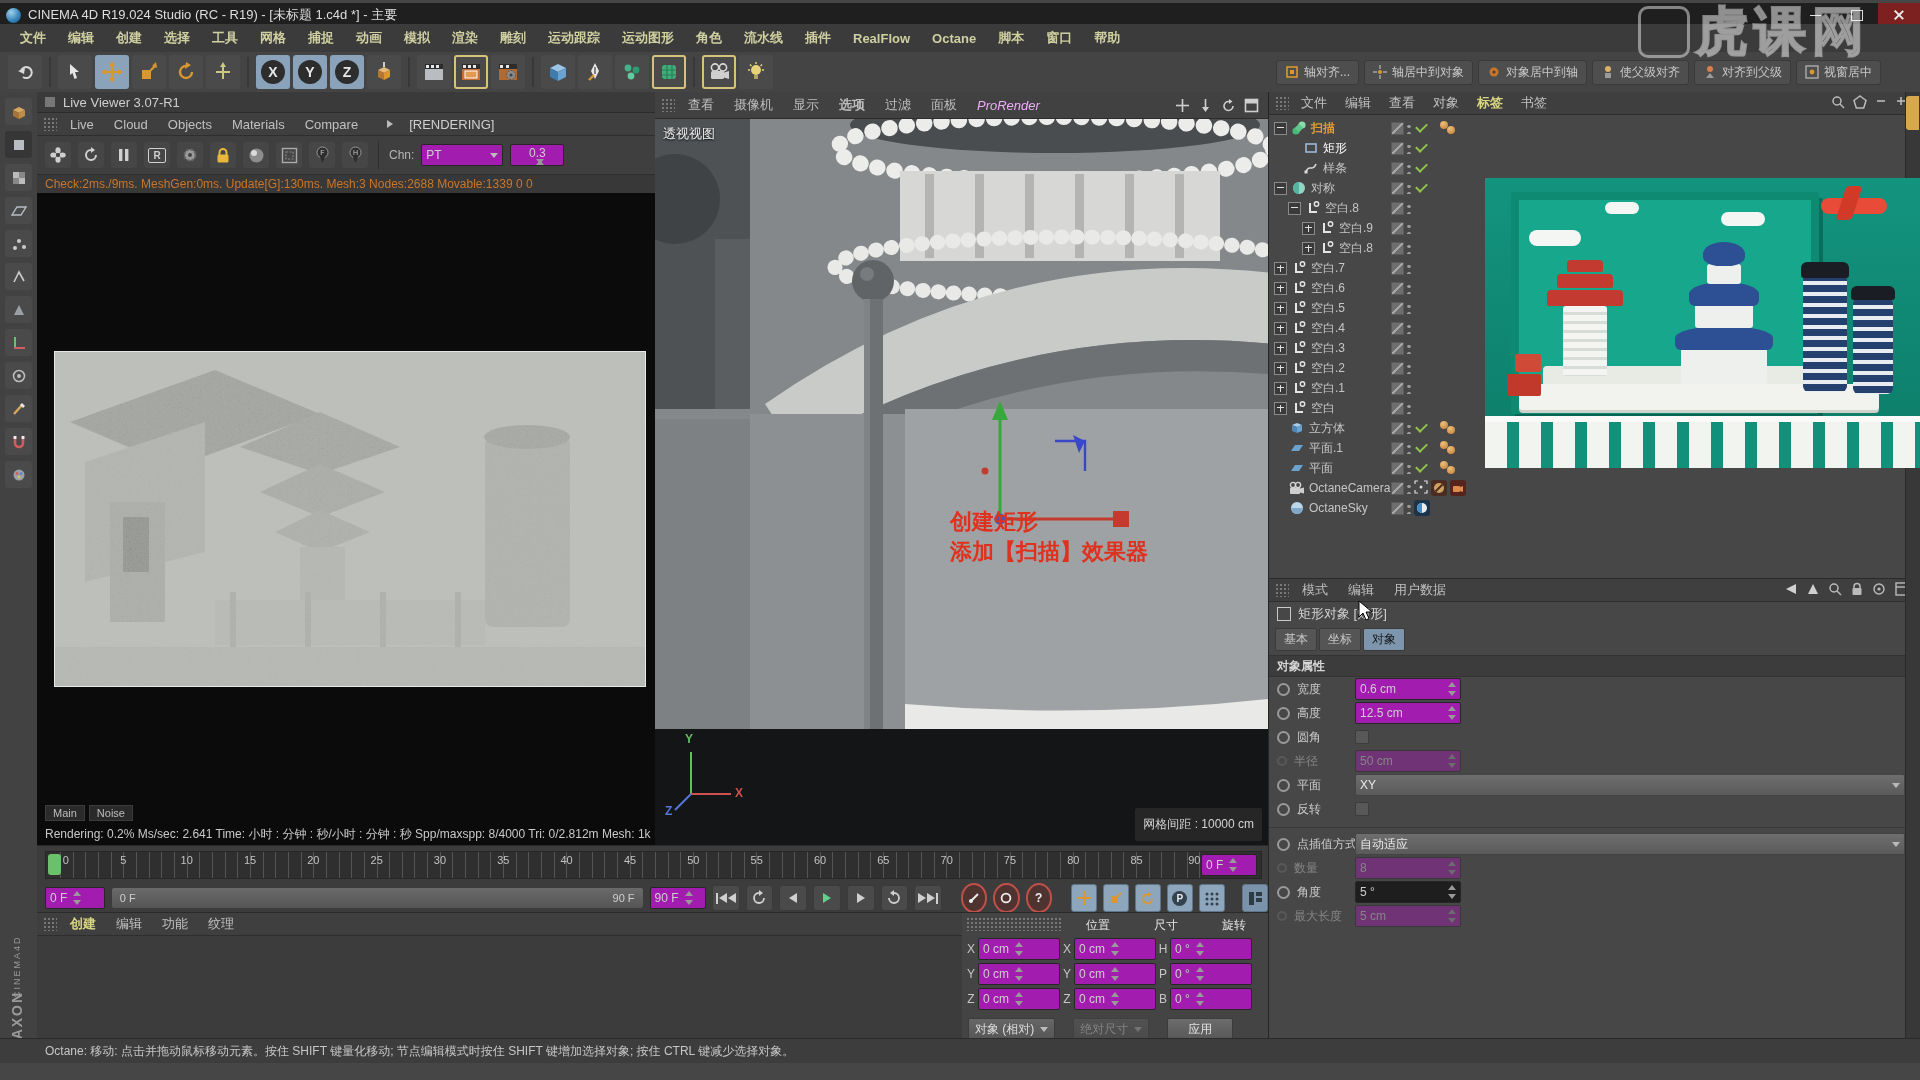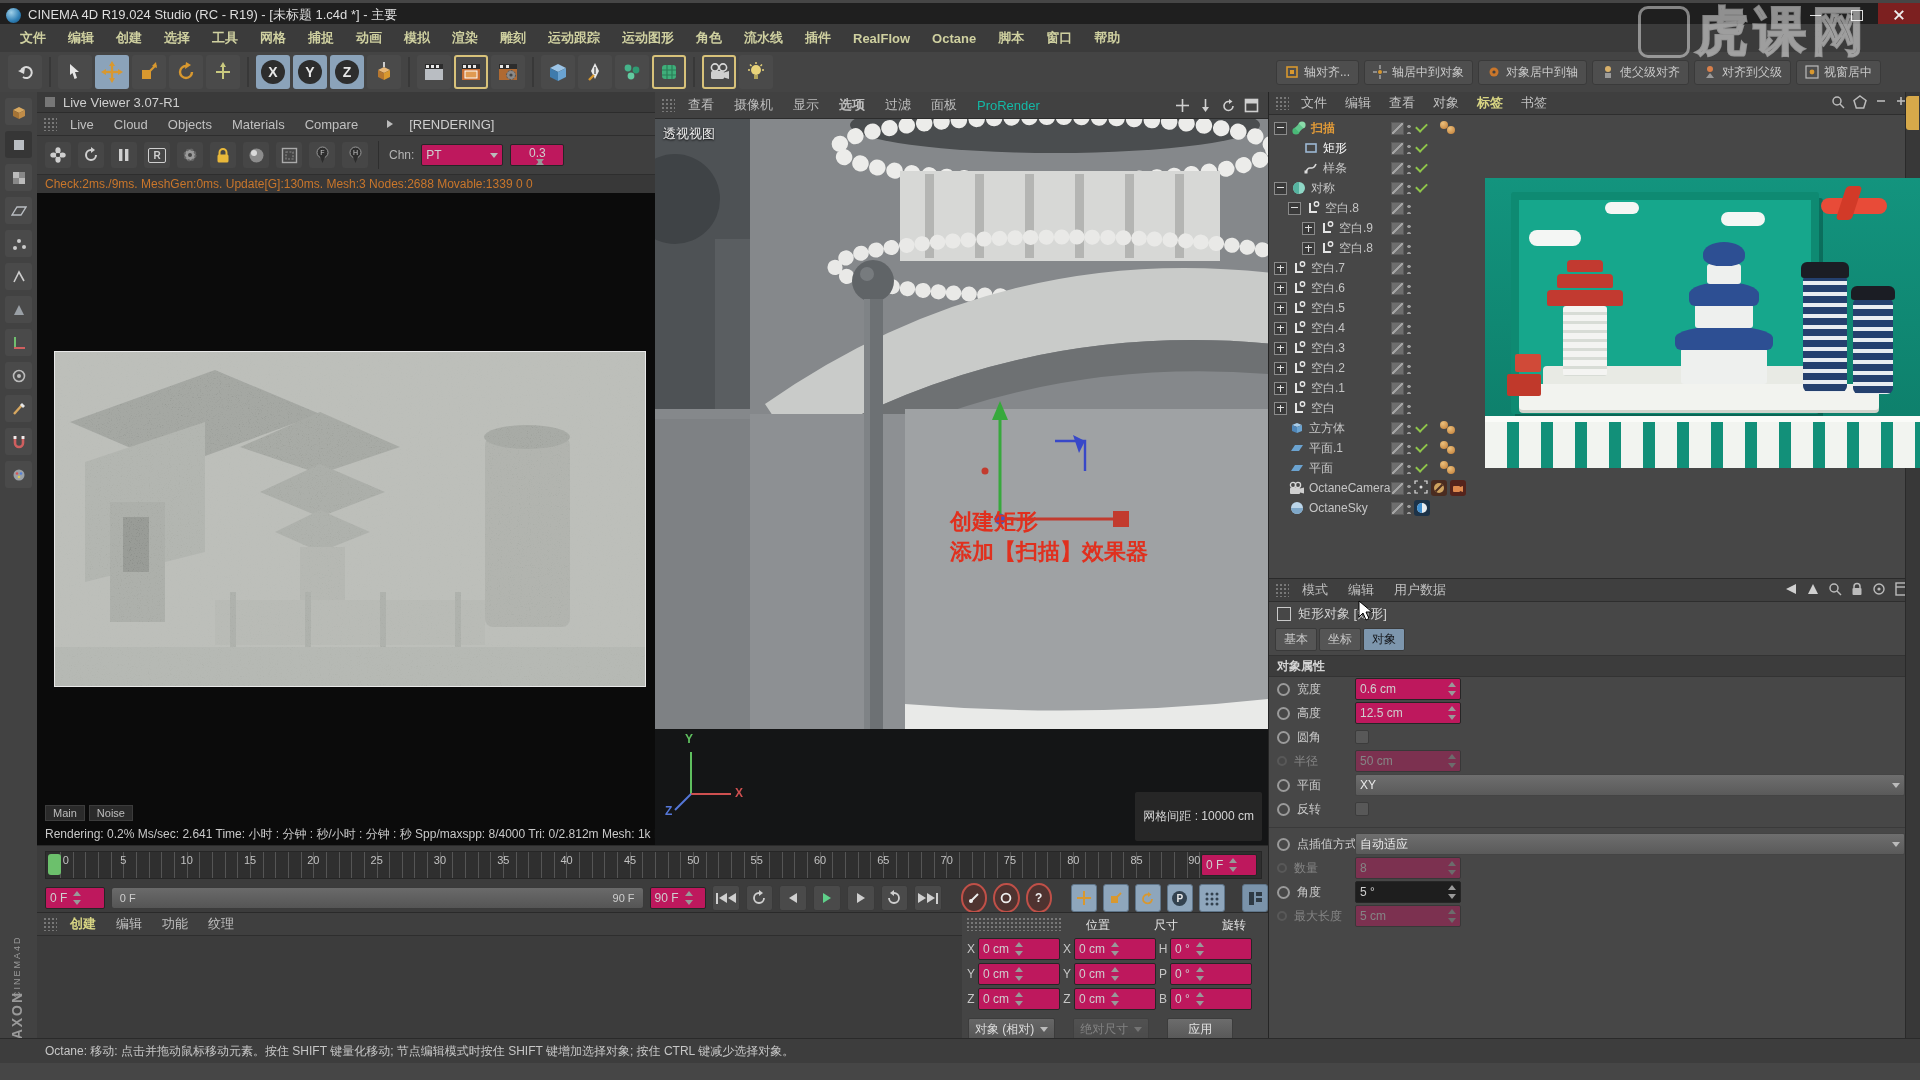--- a/index.html
+++ b/index.html
@@ -40,42 +40,42 @@
   .pnl-title .sq{width:10px;height:10px;background:#777;}
   .pnl-menu{height:22px;display:flex;align-items:center;gap:2px;padding-left:6px;background:#3f3f3f;border-bottom:1px solid #2e2e2e;}
   .pnl-menu .mi{padding:2px 9px;color:#c0c0c0;}
   .grip{width:14px;height:14px;background:radial-gradient(#787878 1px,transparent 1.3px);background-size:4px 4px;margin-right:2px;flex:none;}
   .rendtag{color:#cfcfcf;margin-left:14px;}
   .menutri{width:0;height:0;border-top:4px solid transparent;border-bottom:4px solid transparent;border-left:6px solid #bbb;margin-left:18px;}
   #lv-toolbar{height:38px;display:flex;align-items:center;gap:7px;padding-left:8px;background:#3f3f3f;border-bottom:1px solid #2e2e2e;}
   .lvb{width:26px;height:26px;display:flex;align-items:center;justify-content:center;background:#464646;border-radius:3px;}
   .lvsep{width:1px;height:28px;background:#2e2e2e;margin:0 3px;}
   .lvlabel{color:#b5b5b5;font-size:12px;}
-  .fld{background:#be185d;border:1px solid #262626;border-radius:2px;color:#cfcfcf;display:inline-flex;align-items:center;padding:1px 4px;height:18px;font-size:12px;position:relative;}
+  .fld{background:#a21caf;border:1px solid #262626;border-radius:2px;color:#cfcfcf;display:inline-flex;align-items:center;padding:1px 4px;height:18px;font-size:12px;position:relative;}
   .spn{width:9px;height:14px;margin-left:5px;position:relative;}
   .spn::before{content:"";position:absolute;top:0;left:1px;border-left:4px solid transparent;border-right:4px solid transparent;border-bottom:5px solid #999;}
   .spn::after{content:"";position:absolute;bottom:0;left:1px;border-left:4px solid transparent;border-right:4px solid transparent;border-top:5px solid #999;}
   .dar{width:0;height:0;border-left:4px solid transparent;border-right:4px solid transparent;border-top:5px solid #bbb;margin-left:auto;}
   #lv-stats{height:18px;line-height:18px;padding-left:8px;color:#c9762b;font-size:12px;background:#383838;white-space:nowrap;overflow:hidden;}
   #lv-canvas{position:relative;width:618px;height:653px;background:#0b0b0b;}
   #renderimg{position:absolute;left:17px;top:158px;width:590px;height:334px;border:1px solid #e8e8e8;}
   #lv-tabs{position:absolute;left:8px;top:612px;display:flex;gap:4px;}
   #lv-tabs .t{background:#2a2a2a;color:#bdbdbd;font-size:11px;padding:1px 7px;border:1px solid #3c3c3c;}
   #lv-info{position:absolute;left:8px;top:633px;color:#c9c9c9;font-size:12px;white-space:nowrap;}
   
   #viewport{left:655px;top:92px;width:613px;height:753px;background:#3d3d3d;}
   #vp-menu{height:26px;display:flex;align-items:center;gap:2px;padding-left:6px;background:#414141;border-bottom:1px solid #2c2c2c;}
   #vp-menu .mi{padding:2px 9px;color:#bdbdbd;}
   .mi.hl{color:#d8d583;font-weight:bold;}
   #vp-navicons{margin-left:auto;display:flex;gap:6px;padding-right:8px;}
   .vpi{width:17px;height:17px;display:flex;align-items:center;justify-content:center;color:#cfcfcf;font-size:13px;}
   #vp-scene{position:relative;width:613px;height:727px;overflow:hidden;}
   #vp-label{position:absolute;left:8px;top:6px;color:#f0f0f0;text-shadow:0 1px 2px #000;font-size:13px;z-index:5;}
   #vp-note{position:absolute;left:295px;top:388px;color:#e0301e;font-weight:bold;font-size:22px;line-height:30px;z-index:5;font-family:"Liberation Sans",sans-serif;}
-  #gridinfo{position:absolute;right:6px;bottom:5px;background:#262626;color:#d5d5d5;font-size:12px;padding:16px 8px;border-radius:2px;z-index:5;}
+  #gridinfo{position:absolute;right:6px;bottom:5px;background:#262626;color:#d5d5d5;font-size:12px;padding:8px 8px;border-radius:2px;z-index:5;}
   #axis2{position:absolute;left:10px;bottom:28px;width:80px;height:86px;z-index:5;}
   .axlbl{position:absolute;font-size:12px;font-weight:bold;}
   
   #aligntb{left:1268px;top:52px;width:652px;height:40px;background:#444;border-bottom:1px solid #2c2c2c;display:flex;align-items:center;gap:5px;padding-left:8px;}
   .alb{display:flex;align-items:center;gap:5px;background:#4e4e4e;border:1px solid #3a3a3a;border-radius:3px;padding:3px 8px;color:#c9c9c9;font-size:12px;}
   #om{left:1268px;top:92px;width:652px;height:486px;background:#474747;border-left:1px solid #252525;}
   #om .pnl-menu .mi{padding:2px 8px;}
   #om-icons{margin-left:auto;display:flex;gap:8px;padding-right:14px;color:#bbb;}
   #tree{position:relative;padding-top:3px;}
   .orow{position:relative;height:20px;display:flex;align-items:center;font-size:12px;text-align:right;}
@@ -575,21 +575,21 @@
 
   <div class="abs" id="viewport">
     <div id="vp-menu">
       <span class="grip"></span>
       <span class="mi">查看</span>
       <span class="mi">摄像机</span>
       <span class="mi">显示</span>
       <span class="mi hl">选项</span>
       <span class="mi">过滤</span>
       <span class="mi">面板</span>
-      <span class="mi" style="color:#14b8a6;">ProRender</span>
+      <span class="mi" style="color:#f0abfc;font-style:italic;">ProRender</span>
       <div id="vp-navicons">
         <span class="vpi">
             <svg width="15" height="15">
               <g stroke="#cfcfcf" stroke-width="1.6">
                 <line x1="7.5" y1="1" x2="7.5" y2="14"></line>
                 <line x1="1" y1="7.5" x2="14" y2="7.5"></line>
               </g>
             </svg>
           </span>
         <span class="vpi">

